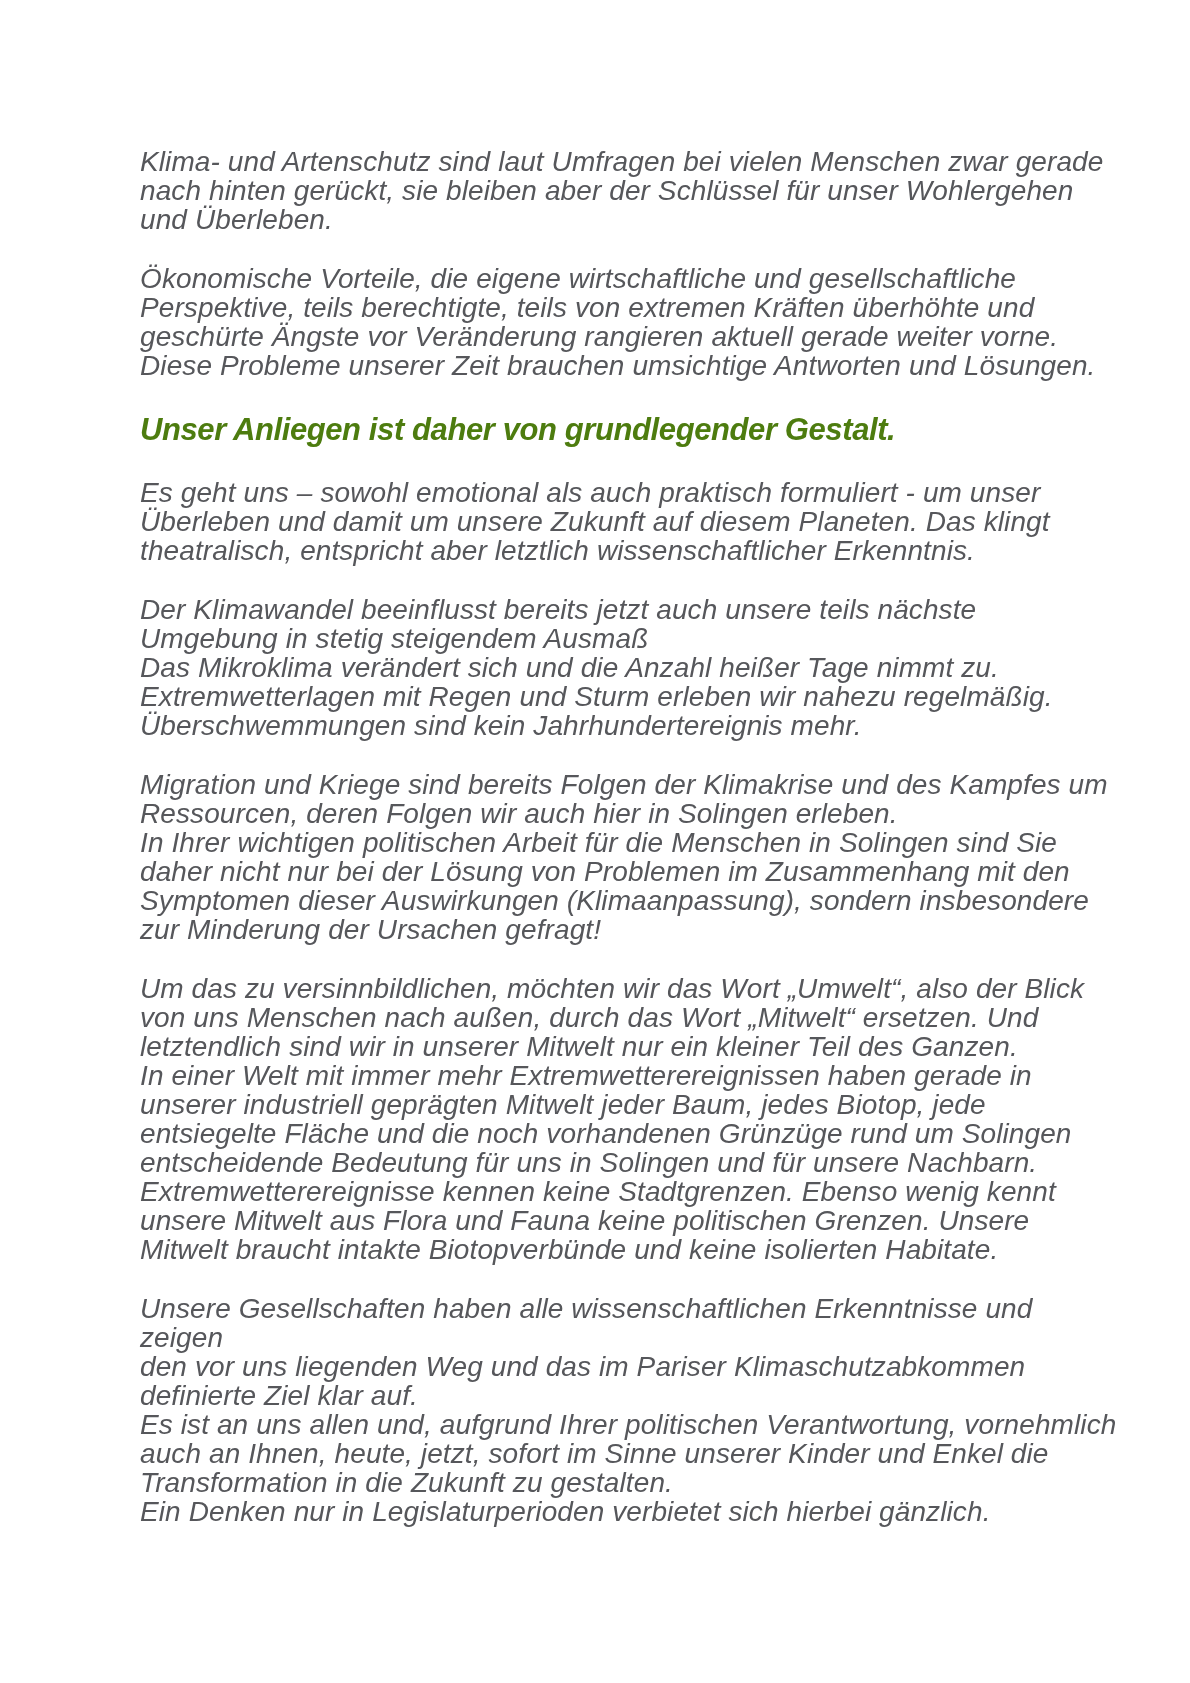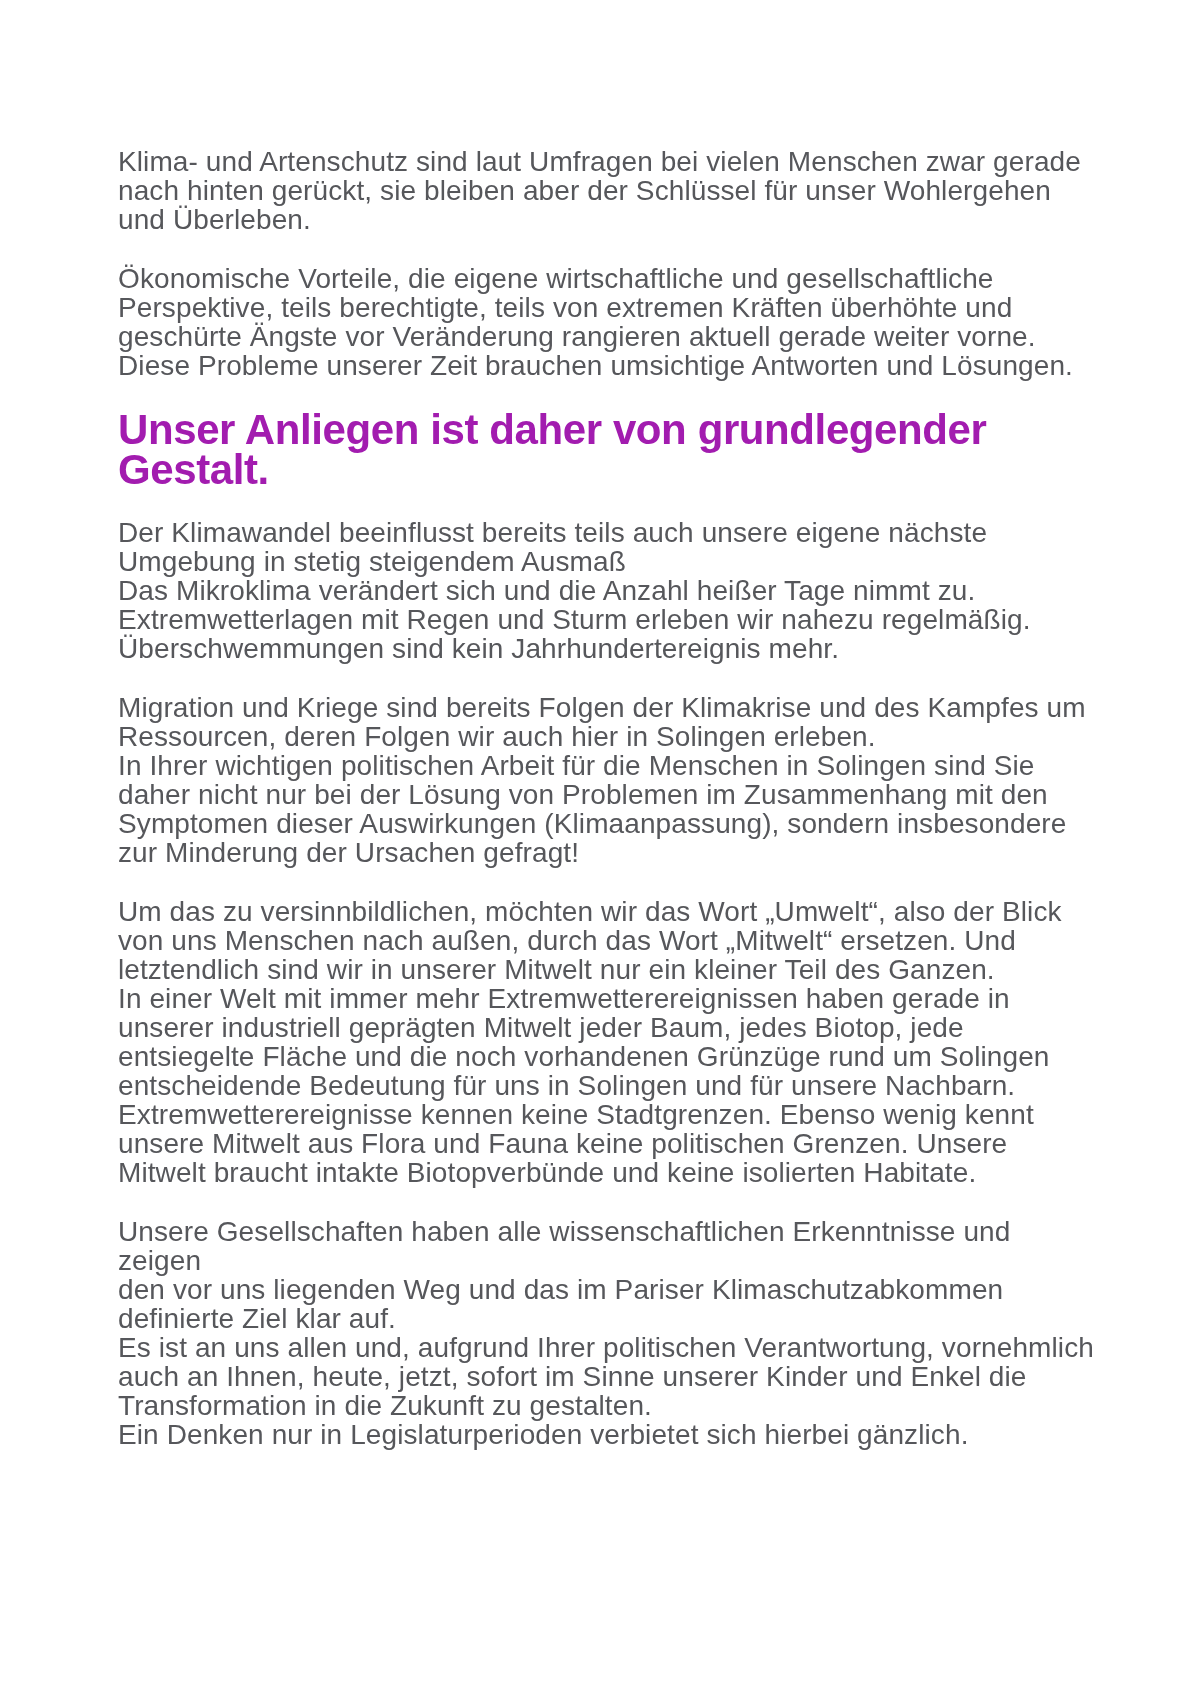--- a/index.html
+++ b/index.html
@@ -10,56 +10,60 @@
   .page {
     position: relative;
     width: 1190px;
     height: 1683px;
     background: #ffffff;
     overflow: hidden;
     font-family: "Liberation Sans", "DejaVu Sans", sans-serif;
   }
   .content {
     position: absolute;
-    left: 118px;
+    left: 140px;
     top: 147px;
     width: 980px;
+    font-style: italic;
   }
   .para {
     font-size: 28px;
     line-height: 29px;
     color: #56575b;
     white-space: pre-line;
     margin: 0 0 30px 0;
     letter-spacing: 0.1px;
   }
   .heading {
-    font-size: 42px;
+    font-size: 31px;
     line-height: 40px;
     font-weight: bold;
-    color: #a21caf;
+    color: #4d7c0f;
     white-space: pre-line;
     margin: 28px 0 28px 0;
     letter-spacing: -0.4px;
   }
 </style>
 </head>
 <body>
 
 <div class="page">
   <div class="content">
     <p class="para">Klima- und Artenschutz sind laut Umfragen bei vielen Menschen zwar gerade
 nach hinten gerückt, sie bleiben aber der Schlüssel für unser Wohlergehen
 und Überleben.</p>
     <p class="para">Ökonomische Vorteile, die eigene wirtschaftliche und gesellschaftliche
 Perspektive, teils berechtigte, teils von extremen Kräften überhöhte und
 geschürte Ängste vor Veränderung rangieren aktuell gerade weiter vorne.
 Diese Probleme unserer Zeit brauchen umsichtige Antworten und Lösungen.</p>
     <h2 class="heading">Unser Anliegen ist daher von grundlegender Gestalt.</h2>
-    <p class="para">Der Klimawandel beeinflusst bereits teils auch unsere eigene nächste
+    <p class="para">Es geht uns – sowohl emotional als auch praktisch formuliert - um unser
+Überleben und damit um unsere Zukunft auf diesem Planeten. Das klingt
+theatralisch, entspricht aber letztlich wissenschaftlicher Erkenntnis.</p>
+    <p class="para">Der Klimawandel beeinflusst bereits jetzt auch unsere teils nächste
 Umgebung in stetig steigendem Ausmaß
 Das Mikroklima verändert sich und die Anzahl heißer Tage nimmt zu.
 Extremwetterlagen mit Regen und Sturm erleben wir nahezu regelmäßig.
 Überschwemmungen sind kein Jahrhundertereignis mehr.</p>
     <p class="para">Migration und Kriege sind bereits Folgen der Klimakrise und des Kampfes um
 Ressourcen, deren Folgen wir auch hier in Solingen erleben.
 In Ihrer wichtigen politischen Arbeit für die Menschen in Solingen sind Sie
 daher nicht nur bei der Lösung von Problemen im Zusammenhang mit den
 Symptomen dieser Auswirkungen (Klimaanpassung), sondern insbesondere
 zur Minderung der Ursachen gefragt!</p>

